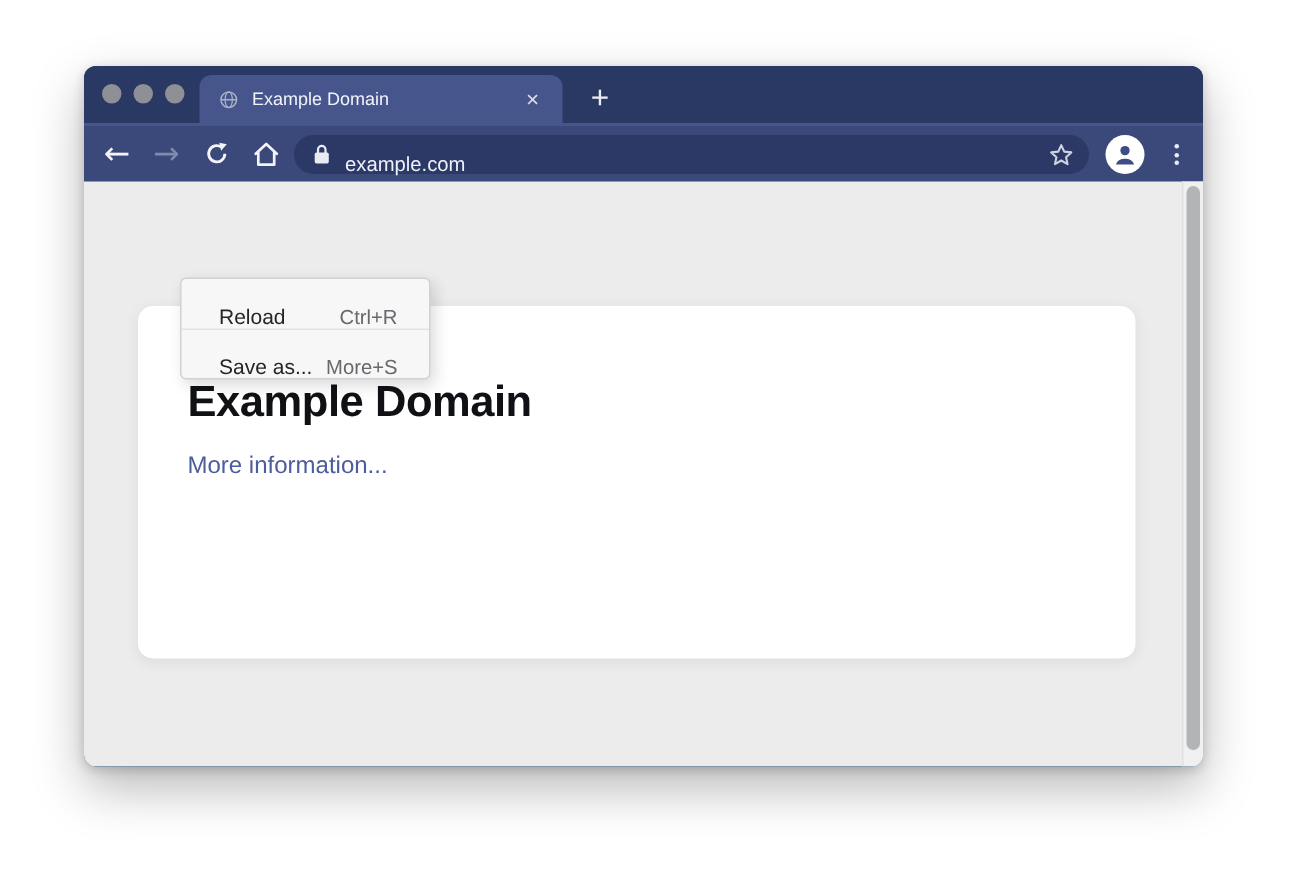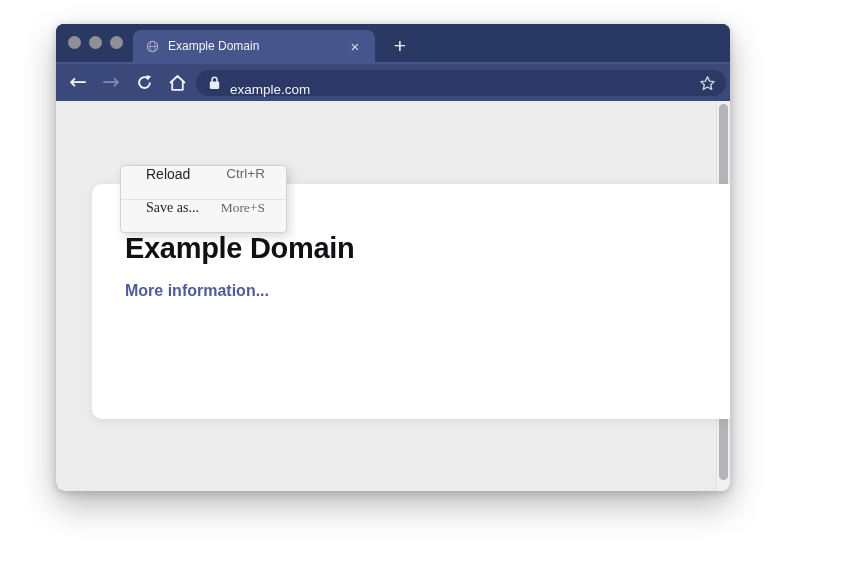--- a/index.html
+++ b/index.html
@@ -1,19 +1,19 @@
 <!DOCTYPE html>
 <html><head>
 <meta charset="utf-8">
 <style>
   * { margin:0; padding:0; box-sizing:border-box; }
   html,body { width:860px; height:580px; background:#ffffff; font-family:"Liberation Sans", sans-serif; overflow:hidden; }
 
   .window {
-    position:absolute; left:56px; top:24px; width:674px; height:467px;
+    position:absolute; left:56px; top:44px; width:746px; height:467px;
     border-radius:8px; overflow:hidden;
     box-shadow:0 14px 34px rgba(0,0,0,0.28), 0 2px 8px rgba(0,0,0,0.18);
     background:#0c4a6e;
   }
 
   
   .titlebar { position:relative; height:38px; background:#2a3864; }
   .traffic { position:absolute; top:12px; width:13px; height:13px; border-radius:50%; background:#8f9096; }
   .traffic.t1 { left:12px; } .traffic.t2 { left:33px; } .traffic.t3 { left:54px; }
 
@@ -61,33 +61,33 @@
   }
   .scroll-thumb { position:absolute; right:2px; top:3px; width:9px; height:376px; border-radius:5px; background:#b3b4b7; }
 
   .card {
     position:absolute; left:36px; top:83px; width:665px; height:235px;
     background:#ffffff; border-radius:10px;
     box-shadow:0 2px 10px rgba(0,0,0,0.07);
   }
   .heading { margin:48px 0 0 33px; font-size:29px; font-weight:700; color:#101114; letter-spacing:-0.3px; }
   .paragraph { margin:22px 0 0 33px; width:592px; font-size:15.5px; line-height:22px; color:#33363b; }
-  .link { display:inline-block; margin:17px 0 0 33px; font-size:16px; color:#4d5c9b; text-decoration:none;font-weight:bold; }
+  .link { display:inline-block; margin:17px 0 0 33px; font-size:16px; color:#4d5c9b; text-decoration:none; }
 
   .context-menu {
     position:absolute; left:64px; top:64px; width:167px;
     background:#f7f7f8; border:1px solid #d2d2d5; border-radius:4px;
     box-shadow:3px 4px 10px rgba(0,0,0,0.14);
     z-index:10; overflow:hidden;
   }
   .menu-item {
-    height:33px; display:flex; align-items:flex-start; justify-content:space-between;
+    height:33px; display:flex; align-items:flex-end; justify-content:space-between;
     padding:0 21px 0 25px; font-size:14px; color:#242528;
   }
-  .menu-item + .menu-item { border-top:1px solid #e3e3e5;font-family:Liberation Serif, serif; }
+  .menu-item + .menu-item { border-top:1px solid #e3e3e5; }
   .shortcut { color:#67696e; font-size:13.5px; }
 
   svg { display:block; }
 </style>
 </head>
 <body>
 
 <div class="window">
 
   <div class="titlebar">

